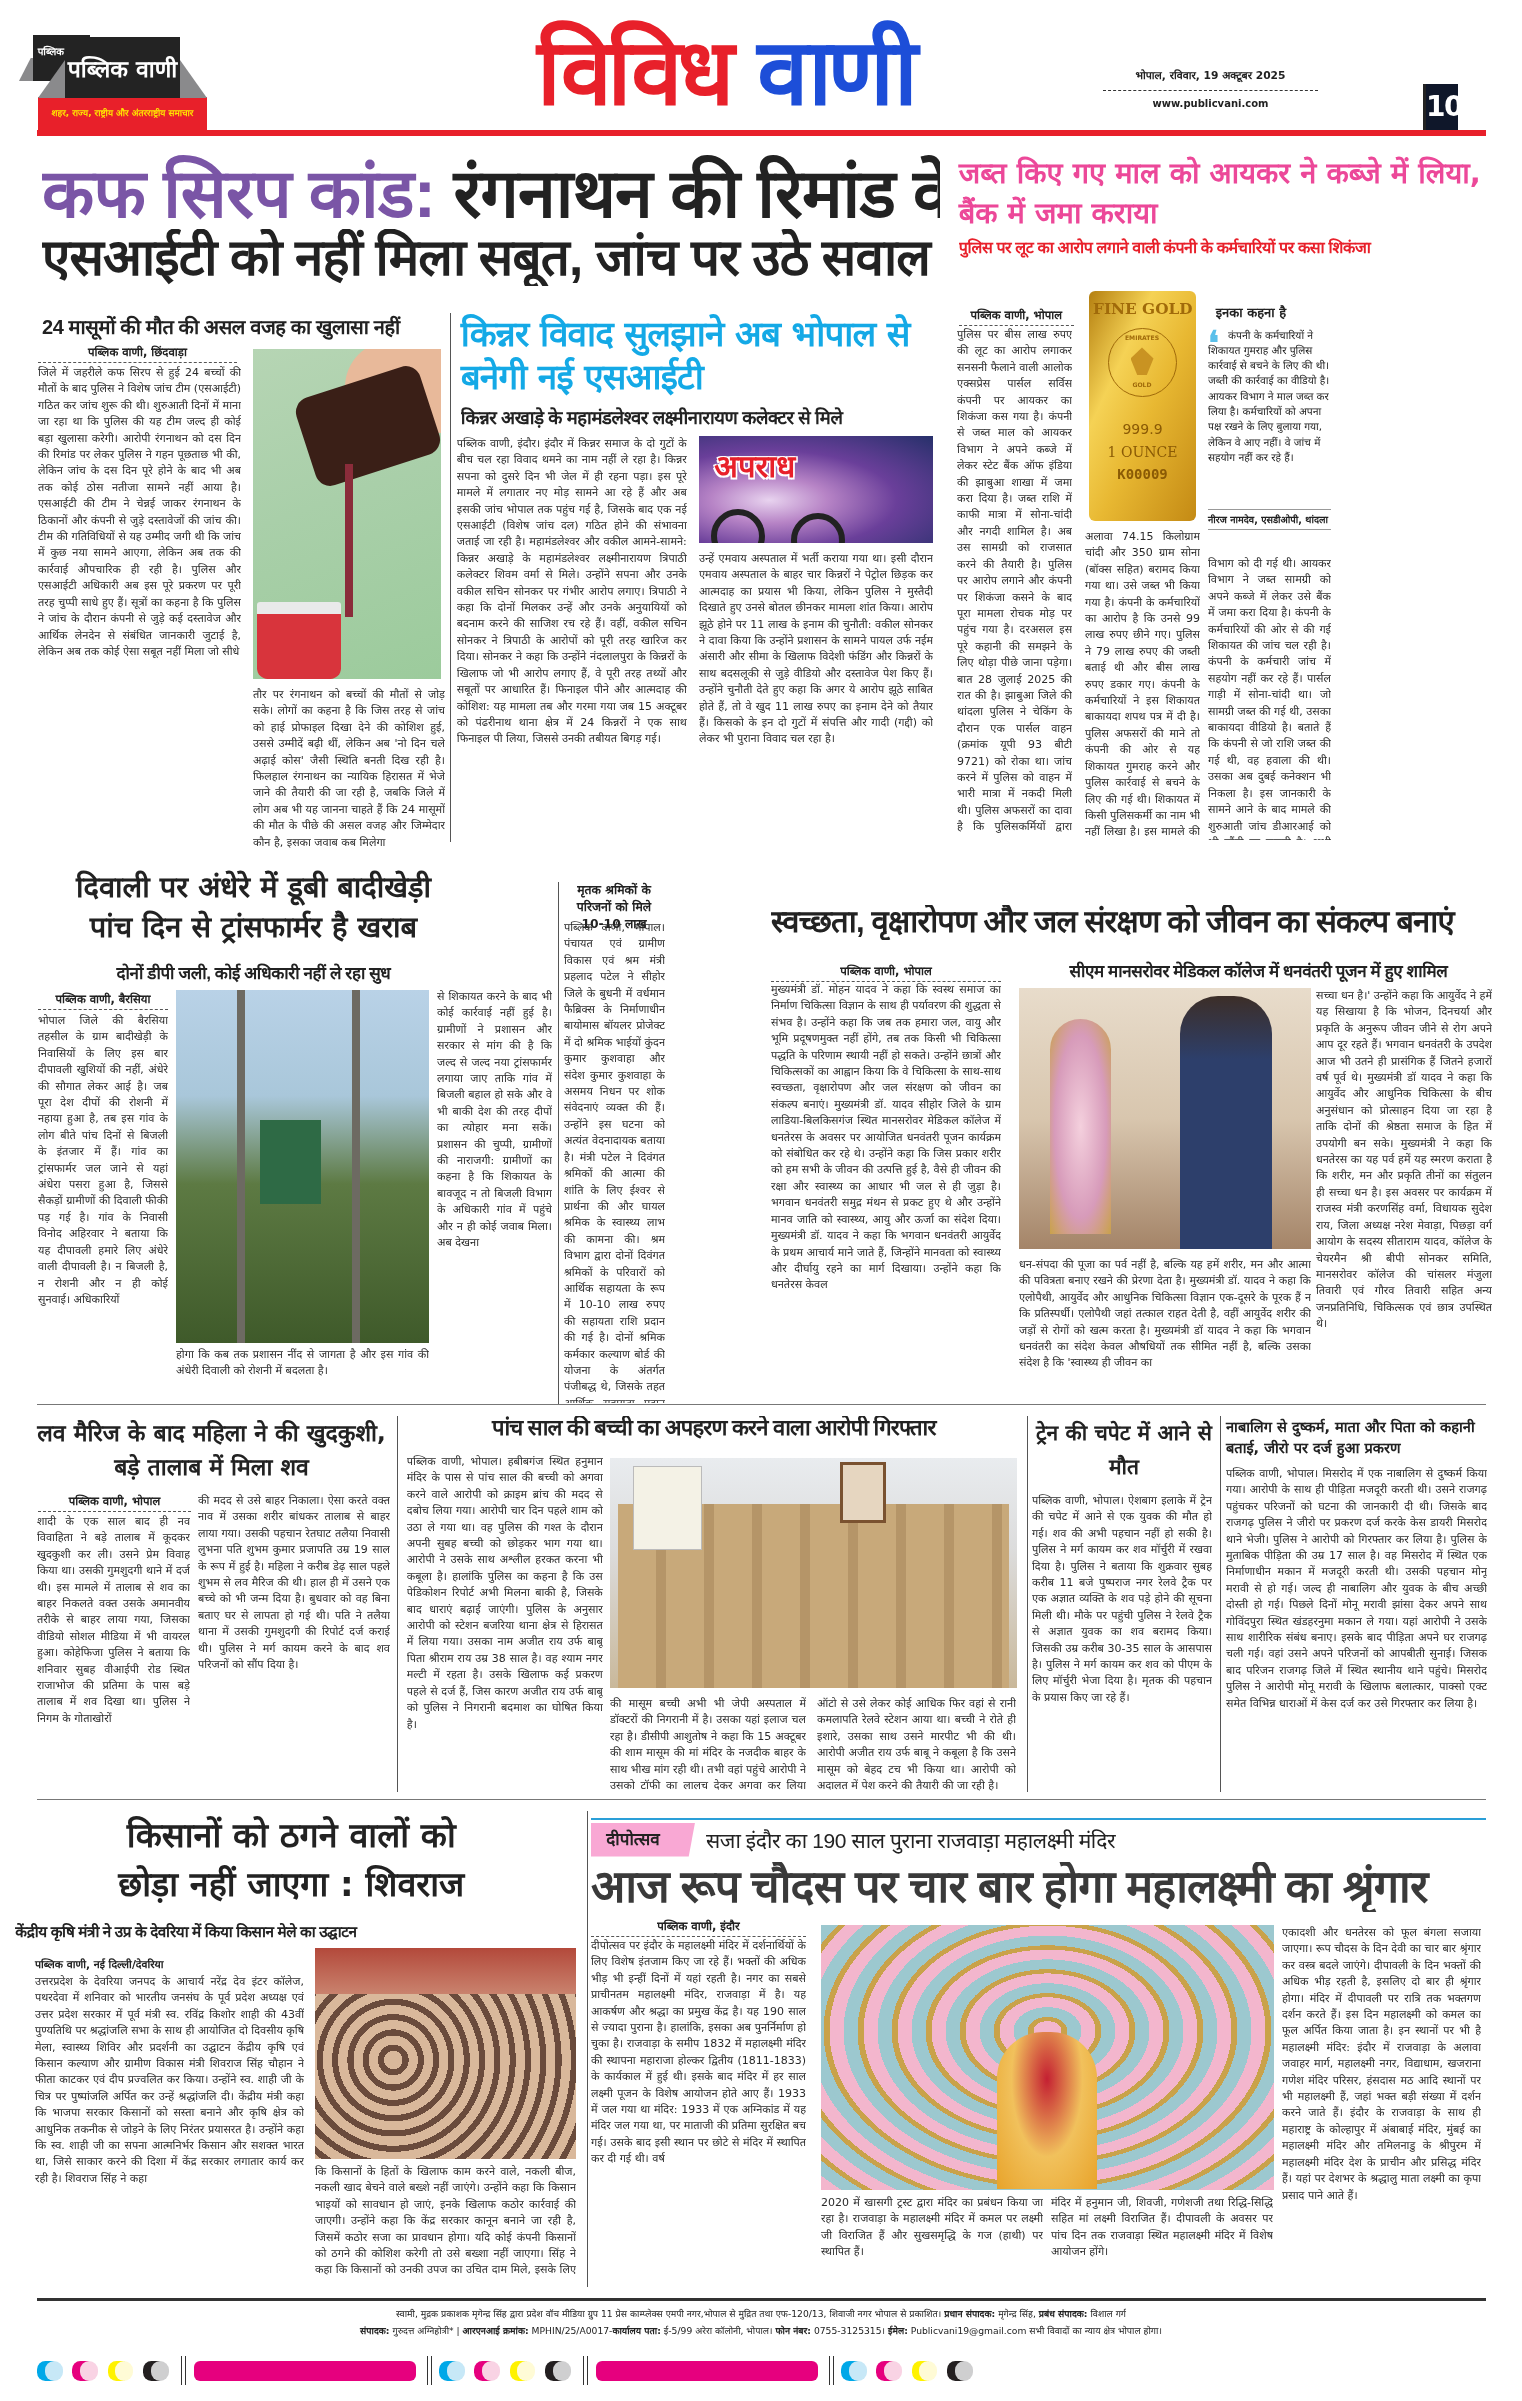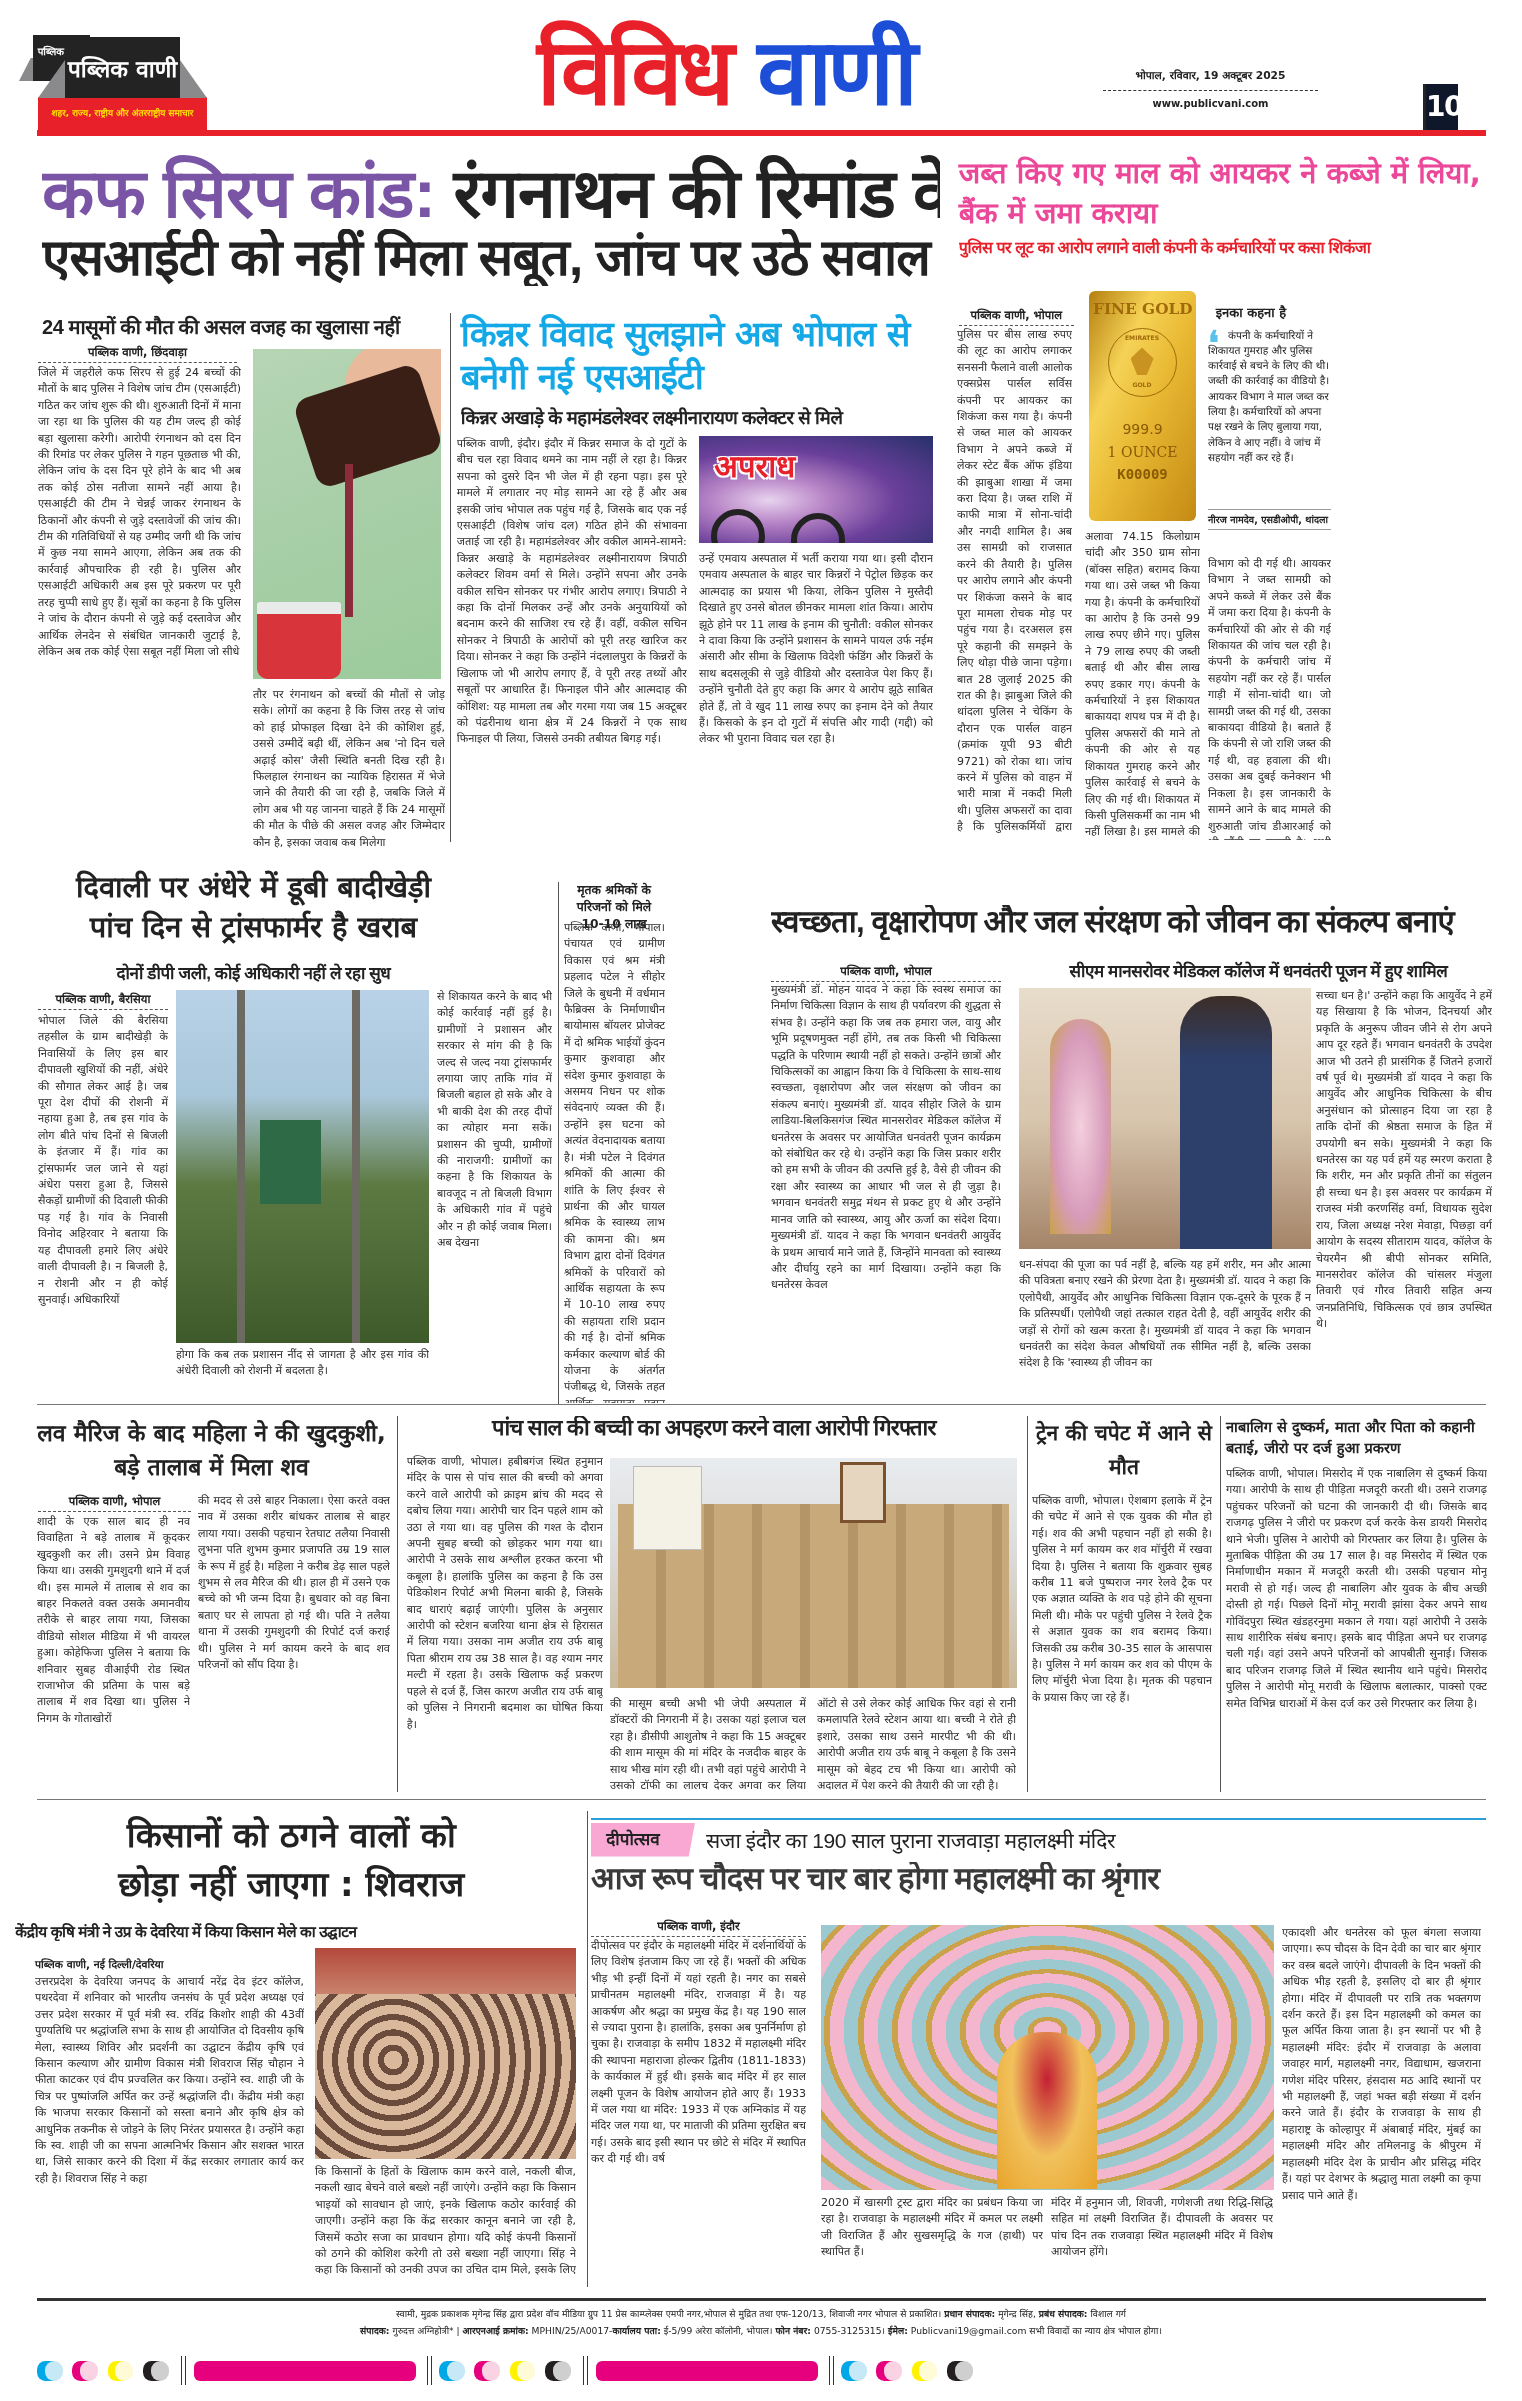--- a/index.html
+++ b/index.html
@@ -185,21 +185,21 @@
   <div class="abs txt" style="left:315px;top:353px;width:261px;height:115px">कि किसानों के हितों के खिलाफ काम करने वाले, नकली बीज, नकली खाद बेचने वाले बख्शे नहीं जाएंगे। उन्होंने कहा कि किसान भाइयों को सावधान हो जाएं, इनके खिलाफ कठोर कार्रवाई की जाएगी। उन्होंने कहा कि केंद्र सरकार कानून बनाने जा रही है, जिसमें कठोर सजा का प्रावधान होगा। यदि कोई कंपनी किसानों को ठगने की कोशिश करेगी तो उसे बख्शा नहीं जाएगा। सिंह ने कहा कि किसानों को उनकी उपज का उचित दाम मिले, इसके लिए हमने न्यूनतम समर्थन मूल्य बढ़ाया है और नई एमएसपी घोषित की है।</div>
 </div>
 <div class="vr" style="left:587px;top:1811px;height:476px"></div>
 
 <div class="abs" style="left:591px;top:1818px;width:895px;height:468px">
   <div class="abs" style="left:0;top:0;width:895px;height:2.3px;background:#2a9fd8"></div>
   <div class="abs" style="left:0;top:4.6px;width:104px;height:34px;background:#f9a8d4;clip-path:polygon(0 0,100% 0,94% 100%,0 100%)">
     <span style="display:block;padding:4.6px 0 0 15.3px;font:bold 17px 'DejaVu Sans',sans-serif;color:#222">दीपोत्सव</span>
   </div>
   <div class="abs sub" style="left:115px;top:7.7px;width:767px;font-size:21px;font-weight:normal">सजा इंदौर का 190 साल पुराना राजवाड़ा महालक्ष्मी मंदिर</div>
-  <div class="abs hd" style="left:0;top:44px;width:890px;font-size:31px;color:#3a3a3a">आज रूप चौदस पर चार बार होगा महालक्ष्मी का श्रृंगार</div>
+  <div class="abs hd" style="left:0;top:44px;width:890px;font-size:45px;color:#3a3a3a">आज रूप चौदस पर चार बार होगा महालक्ष्मी का श्रृंगार</div>
   <div class="abs by" style="left:0;top:100px;width:215px">पब्लिक वाणी, इंदौर</div>
   <div class="abs txt" style="left:0;top:120px;width:215px;height:342px">दीपोत्सव पर इंदौर के महालक्ष्मी मंदिर में दर्शनार्थियों के लिए विशेष इंतजाम किए जा रहे हैं। भक्तों की अधिक भीड़ भी इन्हीं दिनों में यहां रहती है। नगर का सबसे प्राचीनतम महालक्ष्मी मंदिर, राजवाड़ा में है। यह आकर्षण और श्रद्धा का प्रमुख केंद्र है। यह 190 साल से ज्यादा पुराना है। हालांकि, इसका अब पुनर्निर्माण हो चुका है। राजवाड़ा के समीप 1832 में महालक्ष्मी मंदिर की स्थापना महाराजा होल्कर द्वितीय (1811-1833) के कार्यकाल में हुई थी। इसके बाद मंदिर में हर साल लक्ष्मी पूजन के विशेष आयोजन होते आए हैं। 1933 में जल गया था मंदिर: 1933 में एक अग्निकांड में यह मंदिर जल गया था, पर माताजी की प्रतिमा सुरक्षित बच गई। उसके बाद इसी स्थान पर छोटे से मंदिर में स्थापित कर दी गई थी। वर्ष</div>
   <div class="img" style="left:230px;top:107px;width:453px;height:265px;background:#9cc8cf">
     <div class="abs" style="left:0;top:0;width:453px;height:265px;background:repeating-radial-gradient(ellipse at 50% 40%,#f3b6cd 0 14px,#c9a24a 14px 20px,#9cc8cf 20px 34px)"></div>
     <div class="abs" style="left:176px;top:107px;width:100px;height:157px;background:radial-gradient(ellipse at 50% 30%,#c42032 0%,#f1c15c 50%,#e8a32a 100%);border-radius:46px 46px 0 0"></div>
   </div>
   <div class="abs txt" style="left:230px;top:377px;width:222px;height:84px">2020 में खासगी ट्रस्ट द्वारा मंदिर का प्रबंधन किया जा रहा है। राजवाड़ा के महालक्ष्मी मंदिर में कमल पर लक्ष्मी जी विराजित हैं और सुखसमृद्धि के गज (हाथी) पर स्थापित हैं।</div>
   <div class="abs txt" style="left:460px;top:377px;width:222px;height:84px">मंदिर में हनुमान जी, शिवजी, गणेशजी तथा रिद्धि-सिद्धि सहित मां लक्ष्मी विराजित हैं। दीपावली के अवसर पर पांच दिन तक राजवाड़ा स्थित महालक्ष्मी मंदिर में विशेष आयोजन होंगे।</div>
   <div class="abs txt" style="left:691px;top:107px;width:199px;height:354px">एकादशी और धनतेरस को फूल बंगला सजाया जाएगा। रूप चौदस के दिन देवी का चार बार श्रृंगार कर वस्त्र बदले जाएंगे। दीपावली के दिन भक्तों की अधिक भीड़ रहती है, इसलिए दो बार ही श्रृंगार होगा। मंदिर में दीपावली पर रात्रि तक भक्तगण दर्शन करते हैं। इस दिन महालक्ष्मी को कमल का फूल अर्पित किया जाता है। इन स्थानों पर भी है महालक्ष्मी मंदिर: इंदौर में राजवाड़ा के अलावा जवाहर मार्ग, महालक्ष्मी नगर, विद्याधाम, खजराना गणेश मंदिर परिसर, हंसदास मठ आदि स्थानों पर भी महालक्ष्मी हैं, जहां भक्त बड़ी संख्या में दर्शन करने जाते हैं। इंदौर के राजवाड़ा के साथ ही महाराष्ट्र के कोल्हापुर में अंबाबाई मंदिर, मुंबई का महालक्ष्मी मंदिर और तमिलनाडु के श्रीपुरम में महालक्ष्मी मंदिर देश के प्राचीन और प्रसिद्ध मंदिर हैं। यहां पर देशभर के श्रद्धालु माता लक्ष्मी का कृपा प्रसाद पाने आते हैं।</div>
 </div>

